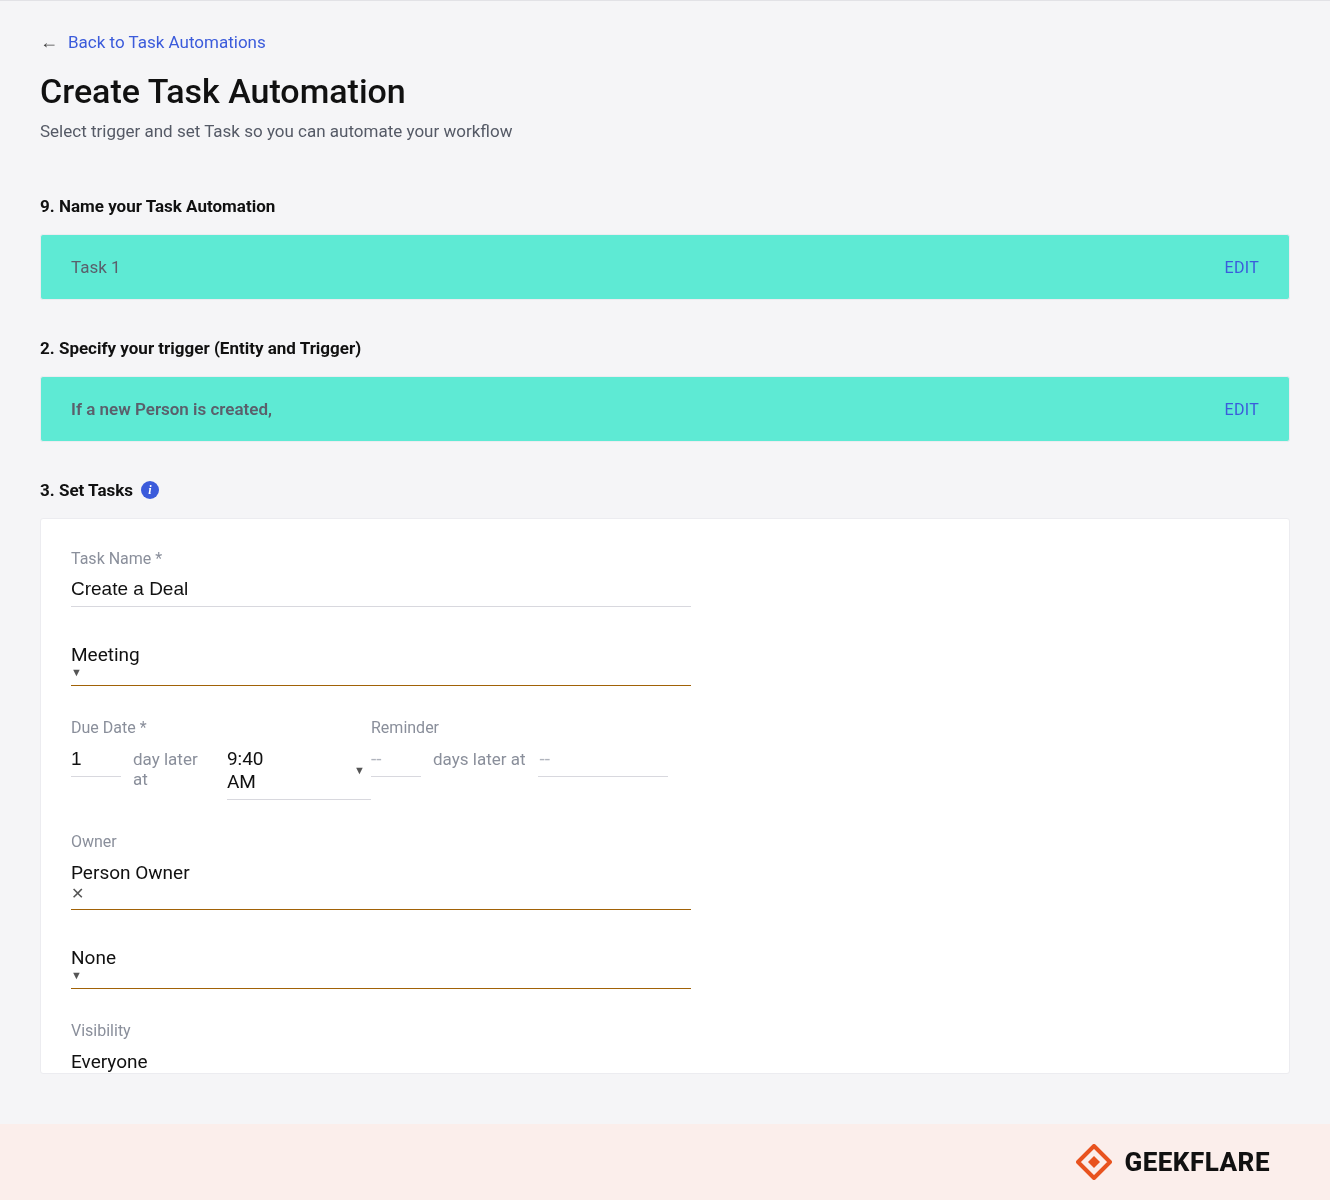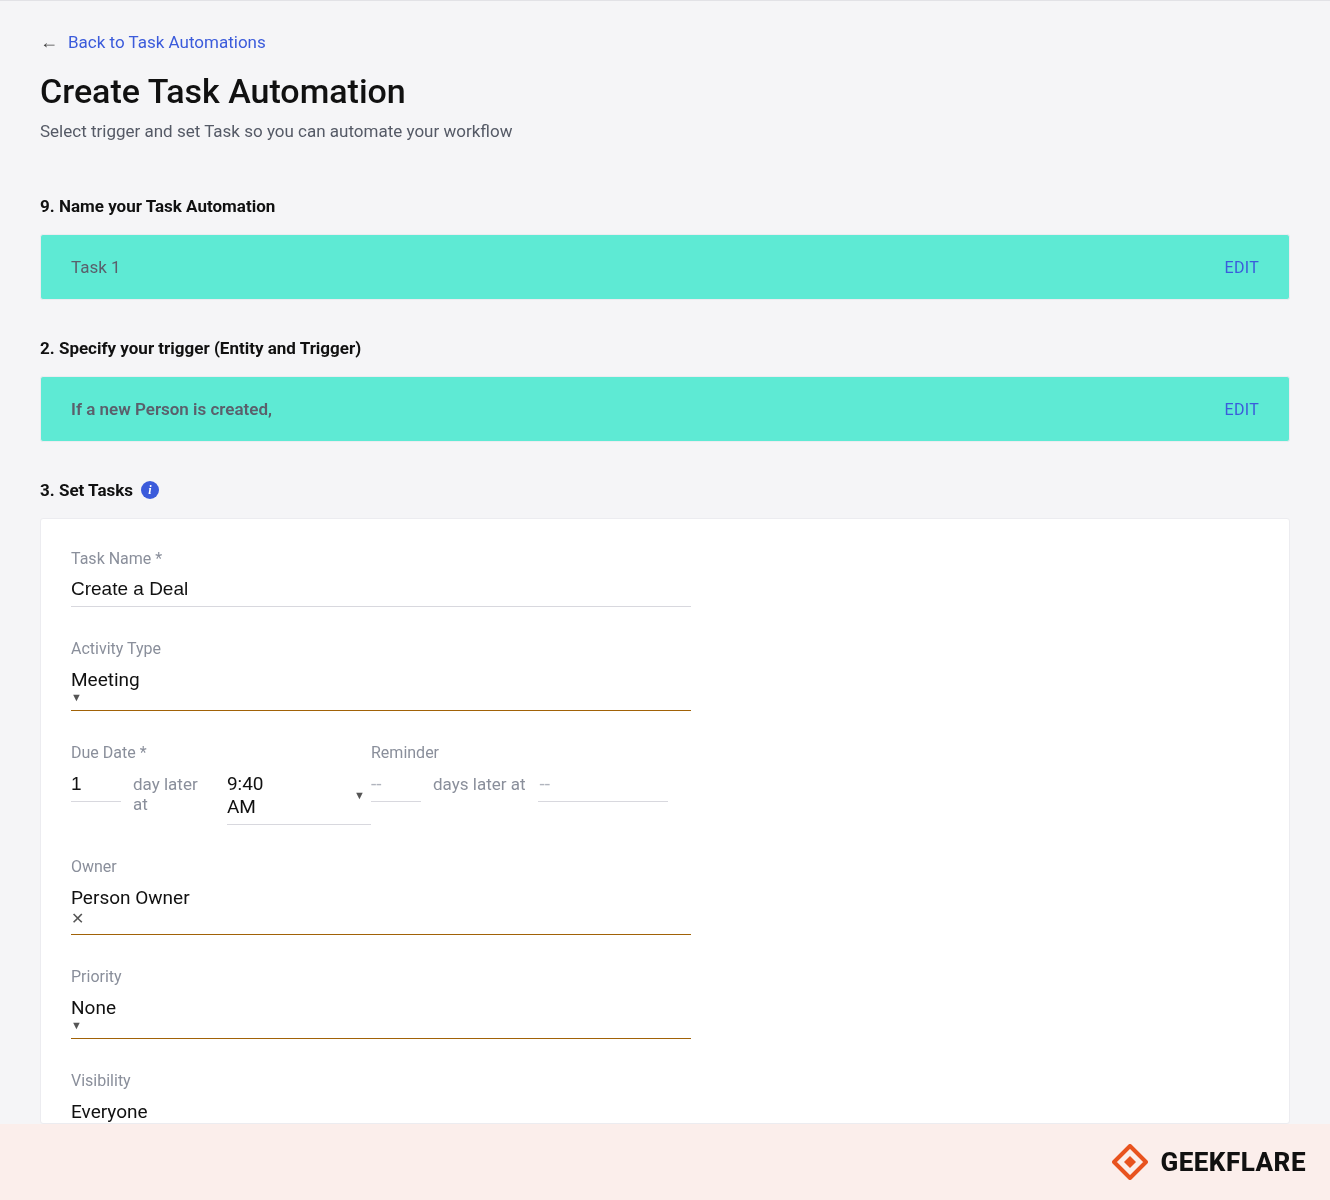--- a/index.html
+++ b/index.html
@@ -184,21 +184,21 @@
   .footer-banner {
     position: absolute;
     left: 0;
     right: 0;
     bottom: 0;
     height: 76px;
     background: #fbeeeb;
     display: flex;
     align-items: center;
     justify-content: flex-end;
-    padding-right: 24px;
+    padding-right: 60px;
   }
   .brand {
     display: flex;
     align-items: center;
     gap: 12px;
   }
   .brand-word {
     font-weight: 800;
     font-size: 26px;
     letter-spacing: 0.5px;
@@ -244,21 +244,20 @@
   </div>
 
   <div class="form-card">
 
     <div class="field half">
       <label class="field-label">Task Name *</label>
       <input class="underline-input" value="Create a Deal" style="">
     </div>
 
     <div class="field half">
-      <label class="field-label">Activity Type</label>
       <div class="select-wrap">
         <span class="select-value">Meeting</span>
         <span class="caret">▼</span>
       </div>
     </div>
 
     <div class="row">
 
       <div class="col" style="width:300px">
         <label class="field-label">Due Date *</label>
@@ -286,21 +285,20 @@
 
     <div class="field half">
       <label class="field-label">Owner</label>
       <div class="select-wrap">
         <span class="select-value">Person Owner</span>
         <span class="clear-x">✕</span>
       </div>
     </div>
 
     <div class="field half">
-      <label class="field-label">Priority</label>
       <div class="select-wrap">
         <span class="select-value">None</span>
         <span class="caret">▼</span>
       </div>
     </div>
 
 
     <div class="field half" style="margin-bottom:0">
       <label class="field-label">Visibility</label>
       <div class="vis-value">Everyone</div>

